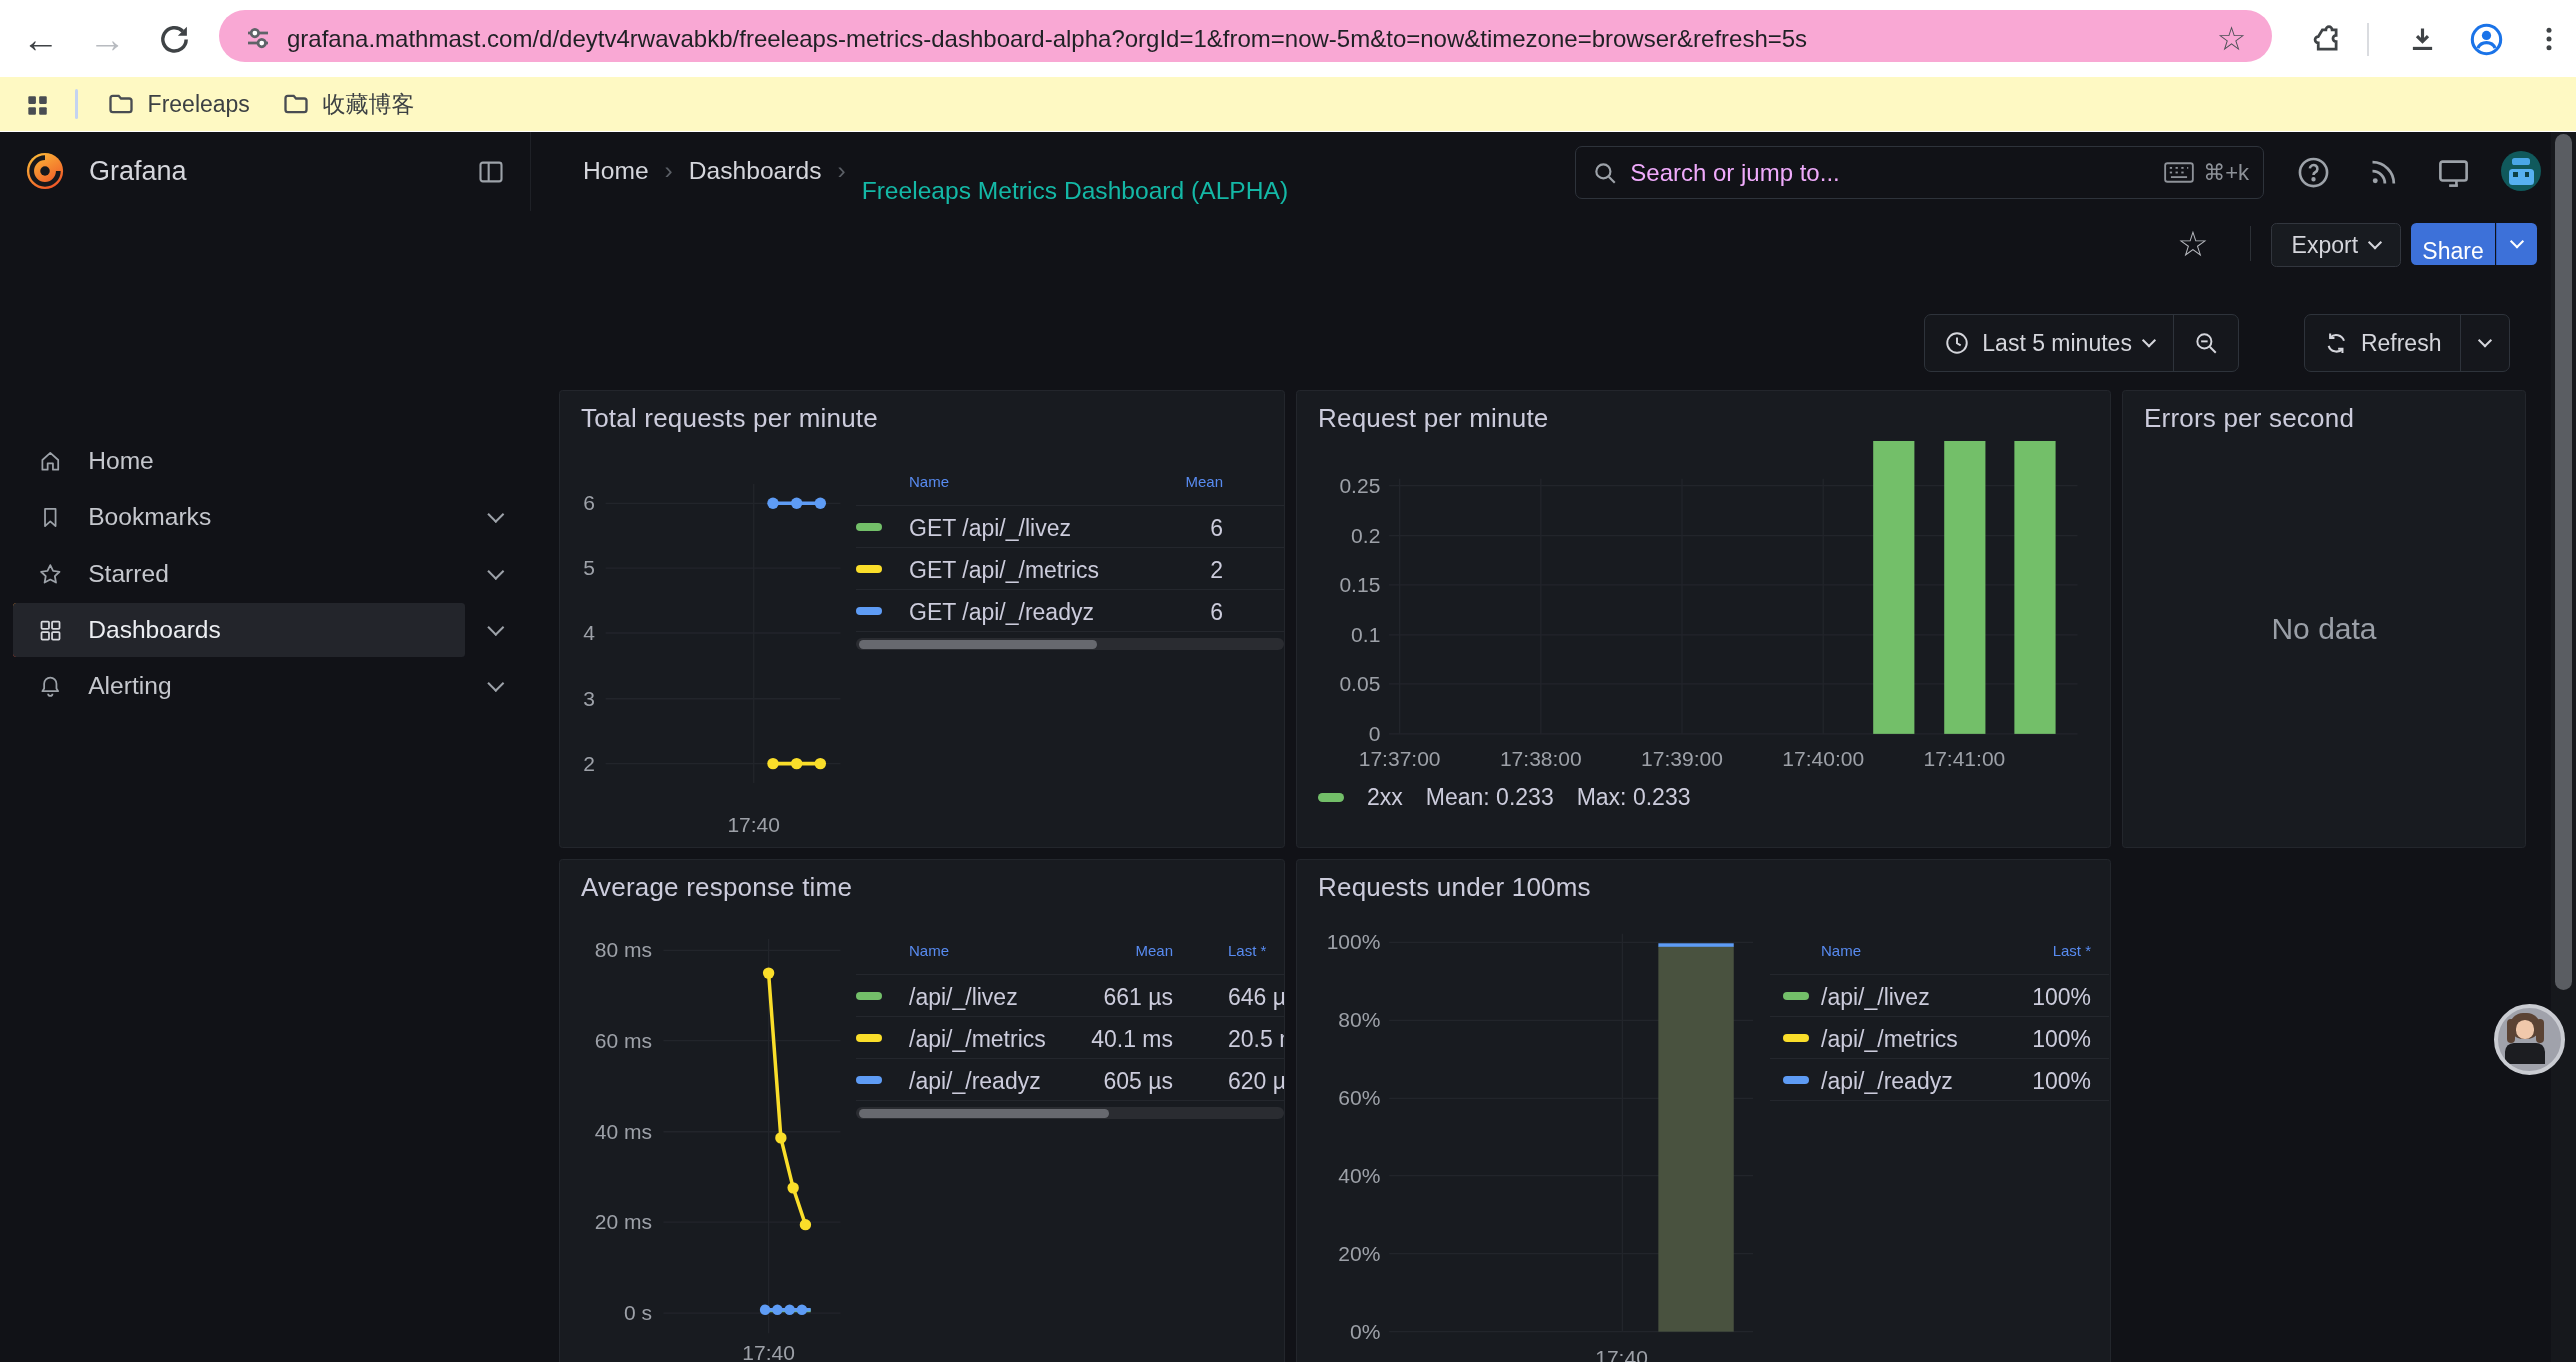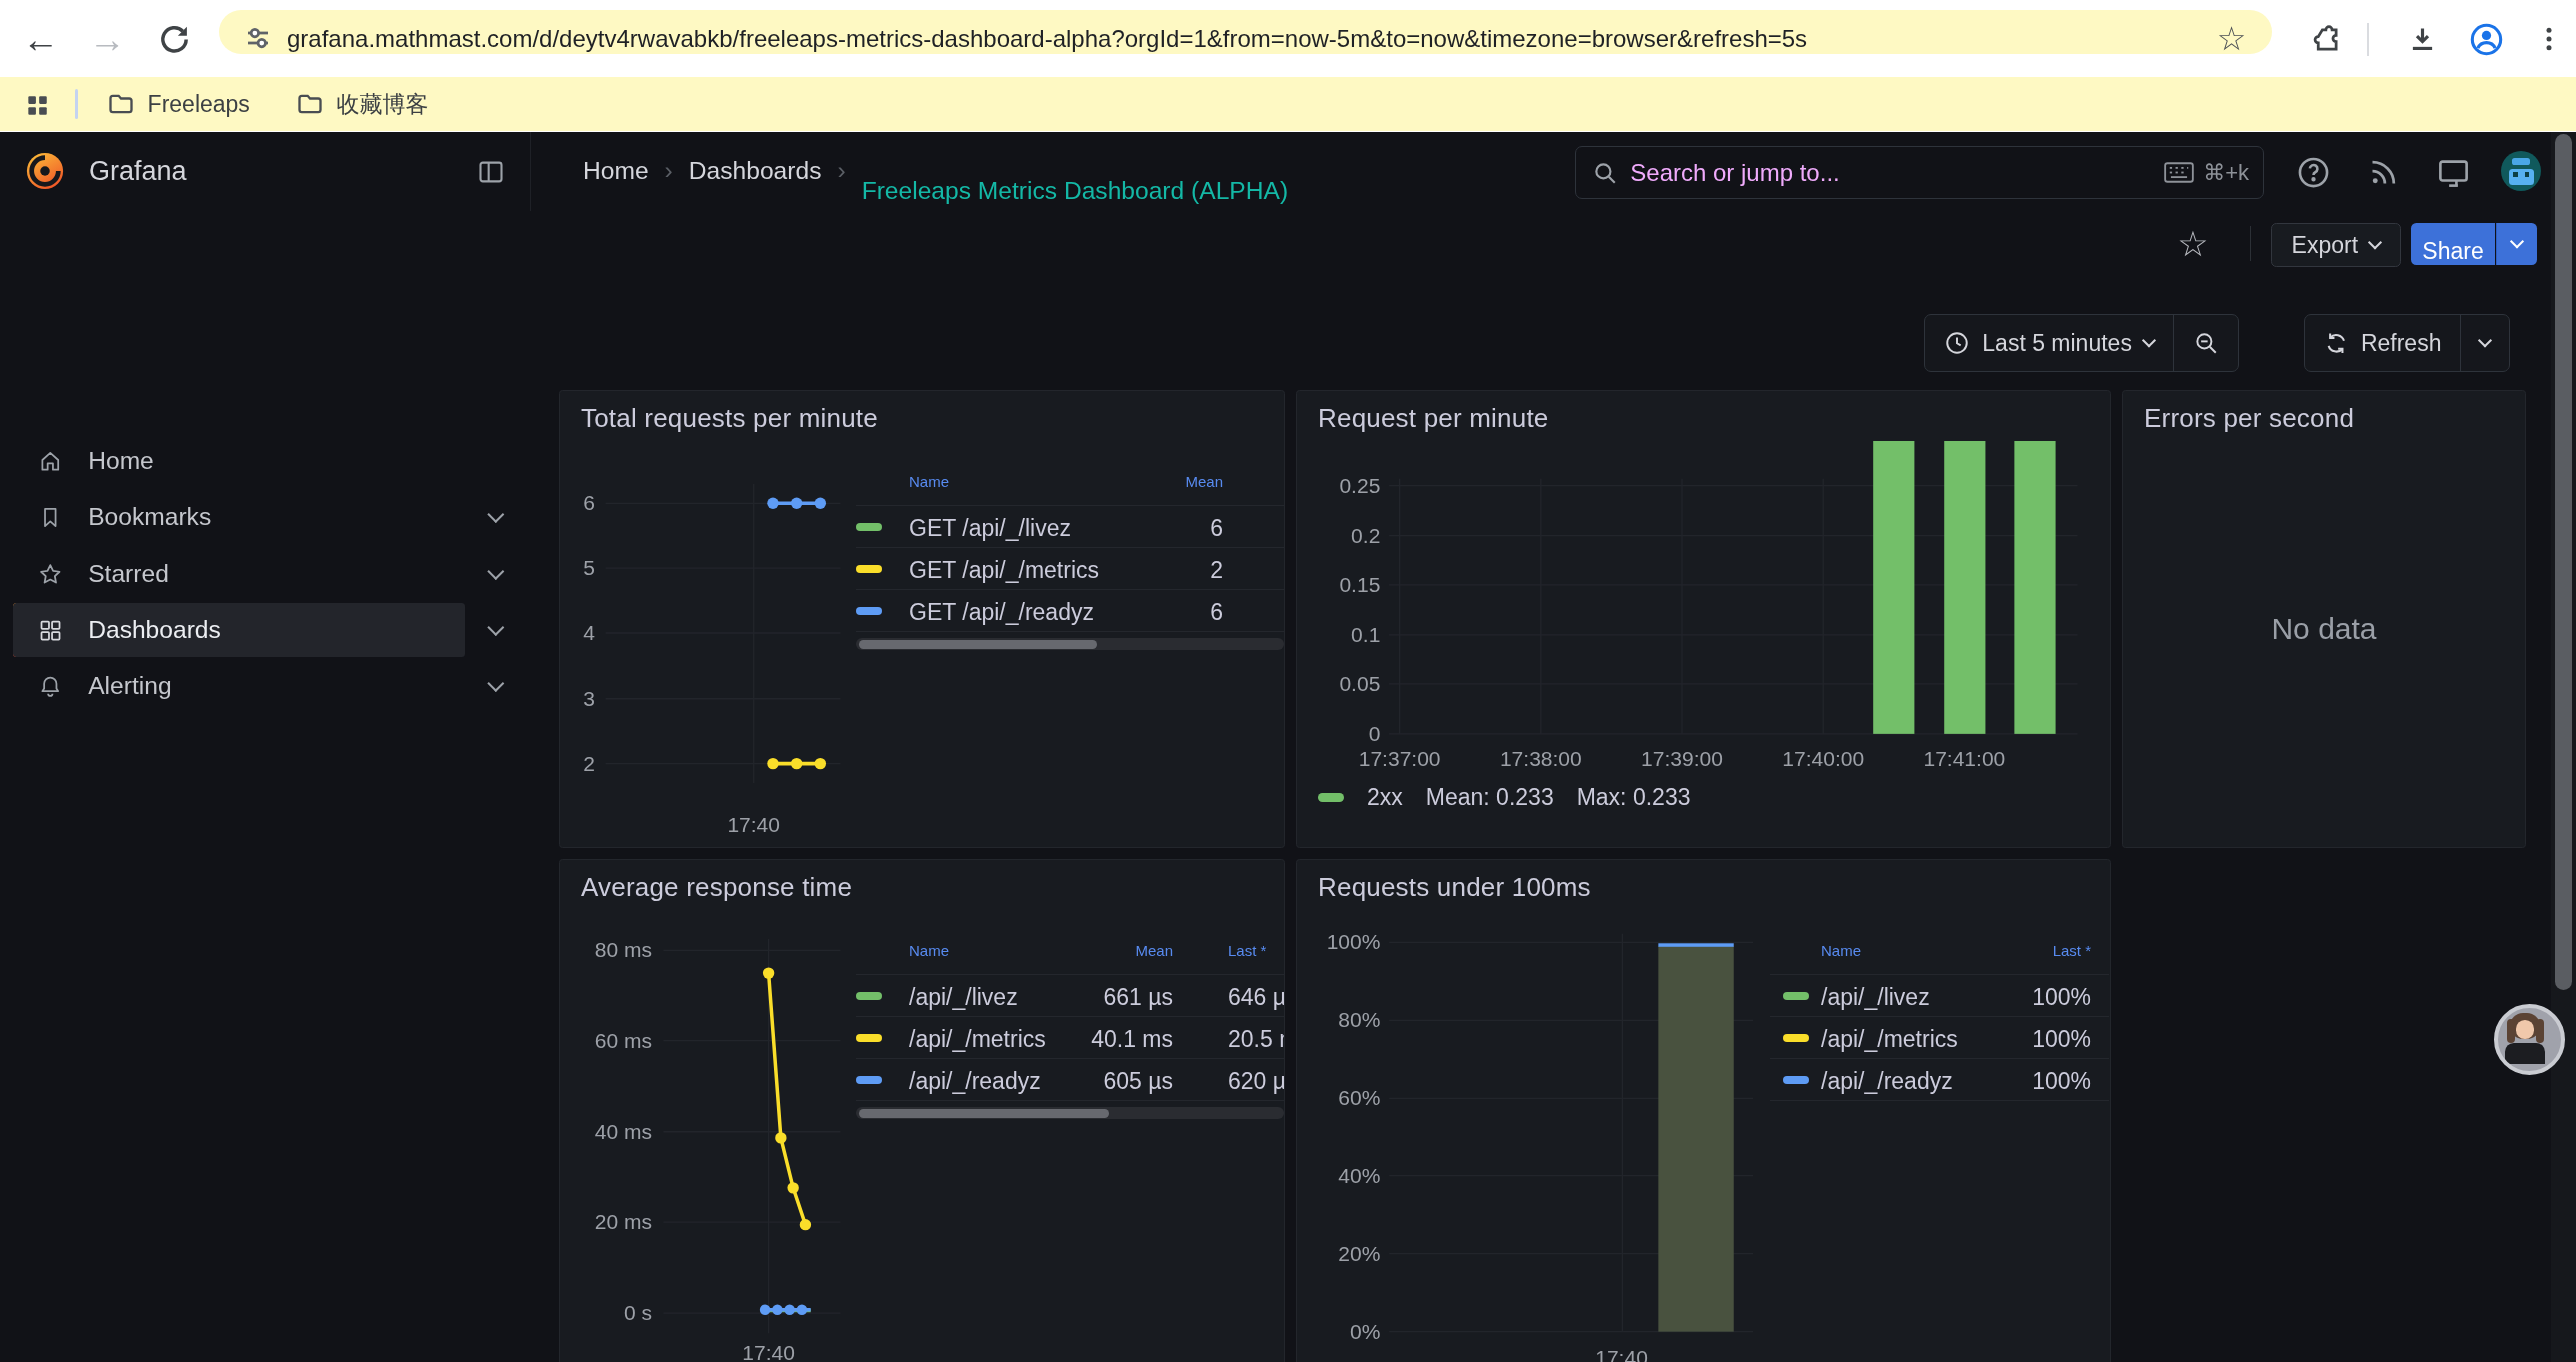--- a/index.html
+++ b/index.html
@@ -1,21 +1,21 @@
 <!DOCTYPE html>
 <html style="font-size:14px"><head>
 <meta charset="utf-8">
 <style>
   html,body{margin:0;padding:0;width:2576px;height:1363px;overflow:hidden;background:#111217;
     font-family:"Liberation Sans",sans-serif;-webkit-font-smoothing:antialiased;}
   .abs{position:absolute;}
   
   #chrome{position:absolute;left:0;top:0;width:2576px;height:132px;background:#ffffff;}
   .nav-btn{position:absolute;top:16px;width:46px;height:46px;border-radius:50%;display:flex;align-items:center;justify-content:center;}
-  #urlbar{position:absolute;left:219px;top:9.6px;width:2053px;height:44px;border-radius:29px;background:#fef9c3;}
+  #urlbar{position:absolute;left:219px;top:9.6px;width:2053px;height:52px;border-radius:29px;background:#f9a8d4;}
   #urlbar .url-text{position:absolute;left:68px;top:0;line-height:58px;font-size:24px;color:#1f2125;white-space:nowrap;}
   #bookmarks-bar{position:absolute;left:0;top:77px;width:2576px;height:54px;background:#fef9c3;}
   .bm-folder{position:absolute;top:7px;height:40px;display:flex;align-items:center;gap:12.3px;color:#3c4043;font-size:23px;border-radius:20px;padding:0 5.3px;}
   .bm-divider{position:absolute;left:75px;top:12.3px;width:2.6px;height:30px;background:#c4d3f0;border-radius:1.8px;}
   
   #gheader{position:absolute;left:0;top:132px;width:2576px;height:79px;background:#111217;border-bottom:0.9px solid #1f2127;}
   #brand-zone{position:absolute;left:0;top:0;width:530px;height:78px;border-right:0.9px solid #1f2127;}
   .brand-label{position:absolute;left:89px;top:0;line-height:78px;font-size:27px;color:#d5d6dc;font-weight:500;}
   .crumb{font-size:24.6px;color:#d5d6dc;}
   .crumb.dim{color:#14b8a6;margin-top:40px;}
@@ -137,21 +137,21 @@
           <rect x="14" y="14" width="7" height="7" rx="1"></rect>
       </svg>
     </span>
     <div class="bm-divider"></div>
     <div class="bm-folder" style="left:102px;">
       <svg width="28" height="28" viewBox="0 0 24 24" fill="none" stroke="#494d52" stroke-width="2">
         <path d="M3 7a2 2 0 0 1 2-2h5l2 2.3h7a2 2 0 0 1 2 2V17a2 2 0 0 1-2 2H5a2 2 0 0 1-2-2z"></path>
       </svg>
       <span>Freeleaps</span>
     </div>
-    <div class="bm-folder" style="left:291px;">
+    <div class="bm-folder" style="left:277px;">
       <svg width="28" height="28" viewBox="0 0 24 24" fill="none" stroke="#494d52" stroke-width="2">
         <path d="M3 7a2 2 0 0 1 2-2h5l2 2.3h7a2 2 0 0 1 2 2V17a2 2 0 0 1-2 2H5a2 2 0 0 1-2-2z"></path>
       </svg>
       <span>收藏博客</span>
     </div>
   </div>
 </div>
 
 <div id="gheader">
   <div id="brand-zone">

